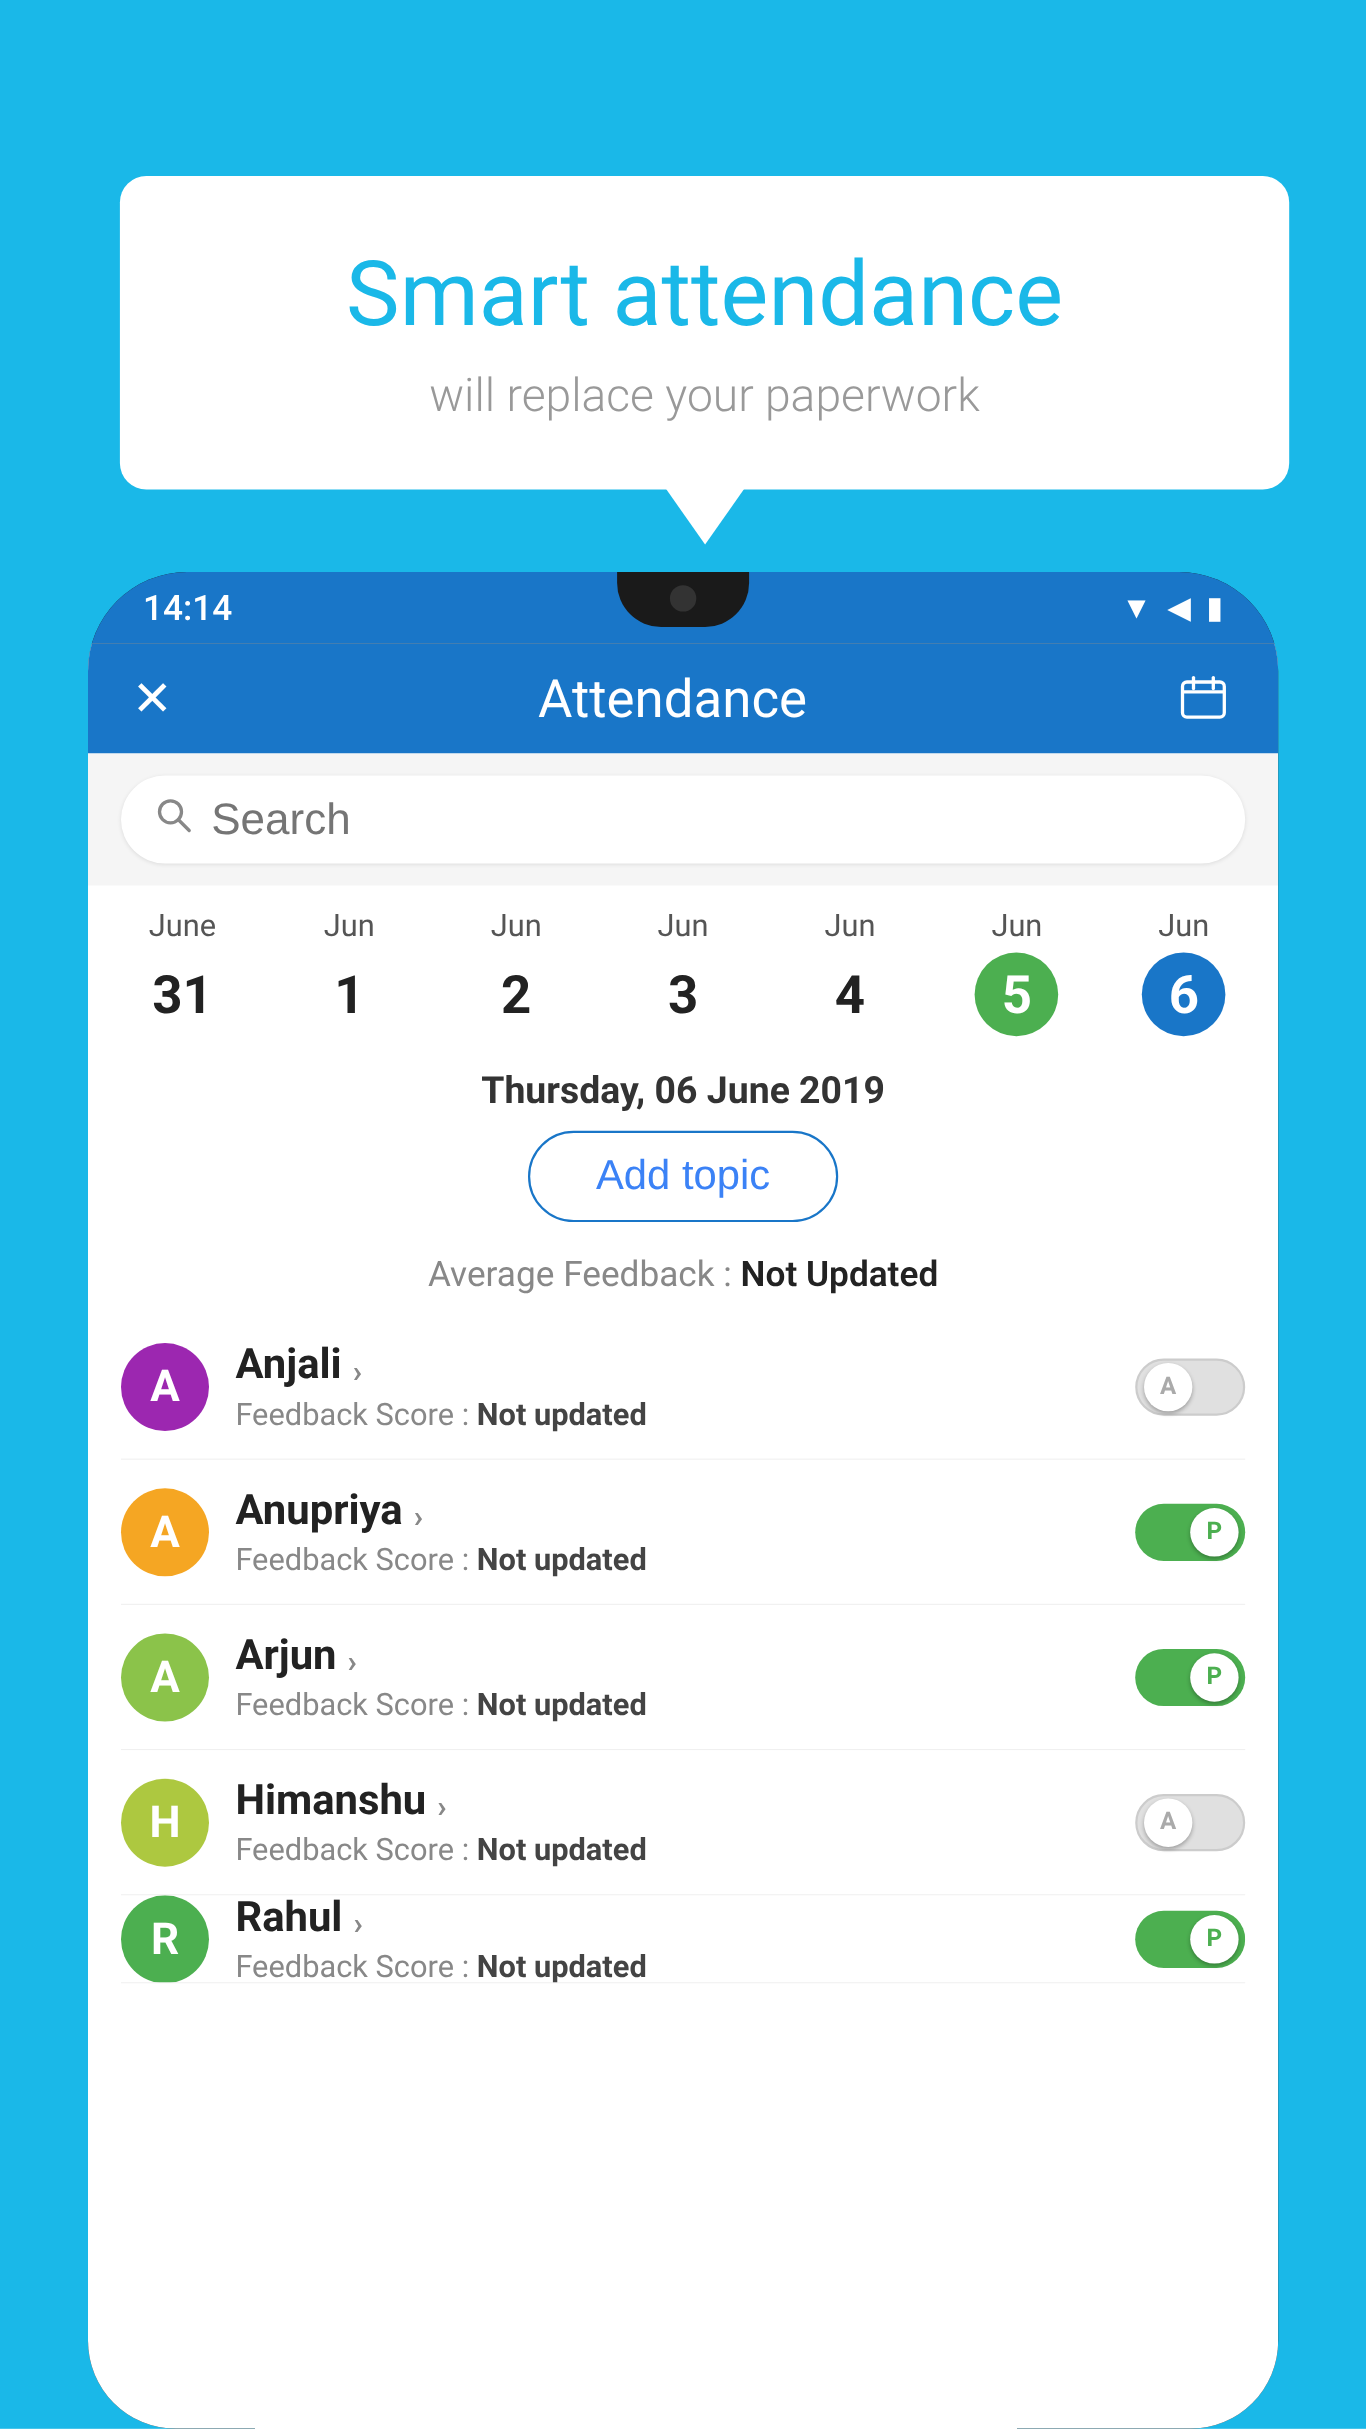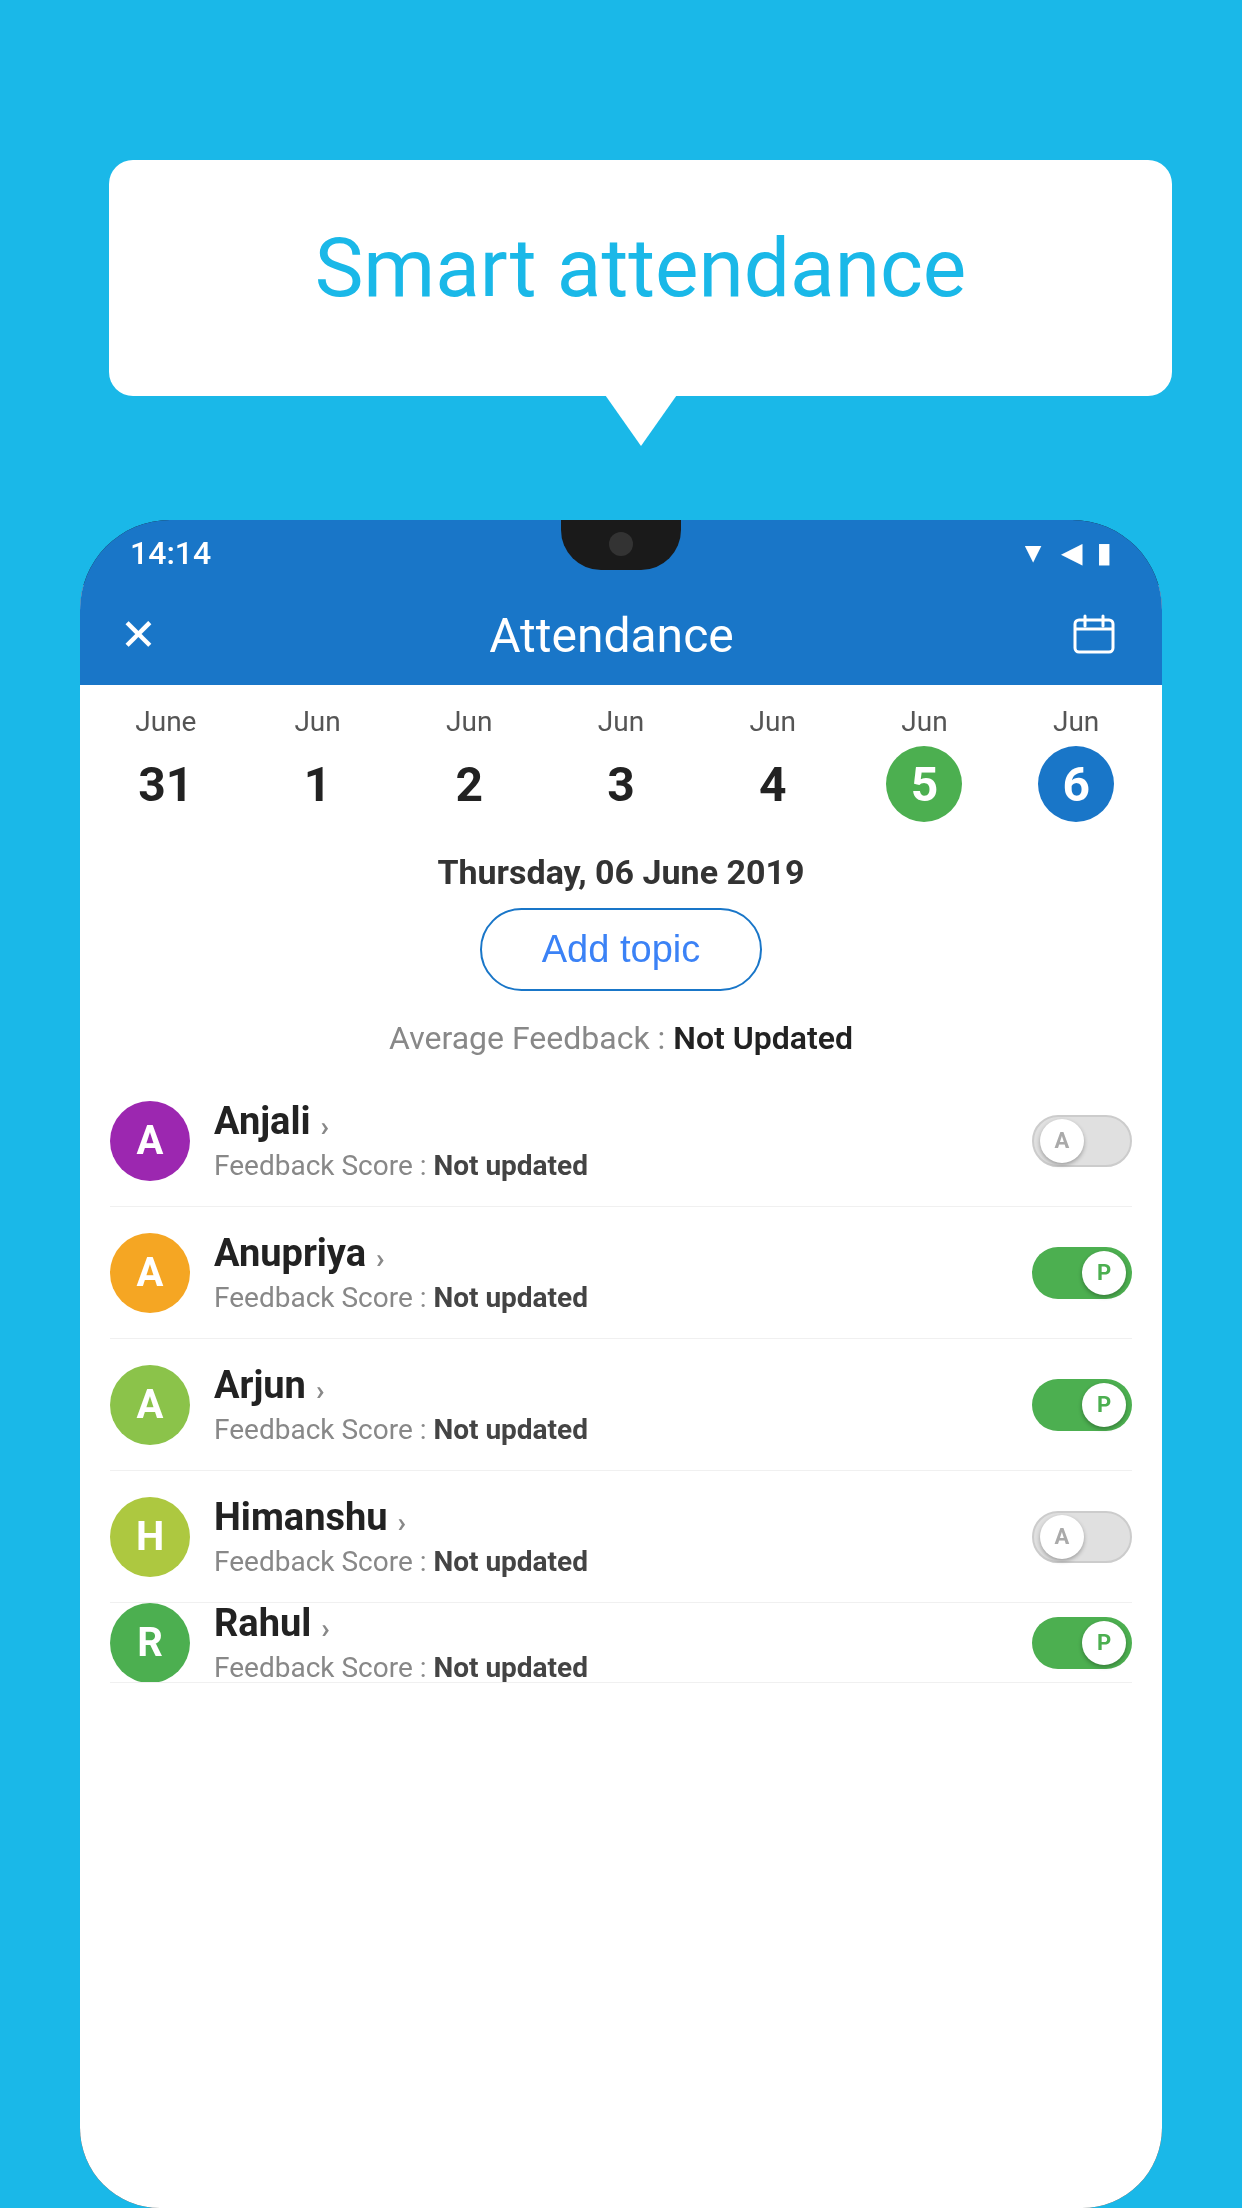--- a/index.html
+++ b/index.html
@@ -339,20 +339,21 @@
       overflow: hidden;
       max-height: 80px;
     }
   </style>
 </head>
 <body>
 
 <div class="speech-bubble-container">
   <div class="speech-bubble">
     <div class="speech-bubble-title">Smart attendance</div>
+    <div class="speech-bubble-subtitle">will replace your paperwork</div>
   </div>
 </div>
 
 <div class="phone-frame">
 
   <div class="notch">
     <div class="notch-camera"></div>
   </div>
 
   <div class="status-bar">
@@ -372,20 +373,31 @@
       <div class="calendar-icon-btn">
         <svg width="46" height="46" viewBox="0 0 46 46" fill="none" xmlns="http://www.w3.org/2000/svg">
           <rect x="4" y="8" width="38" height="32" rx="4" stroke="white" stroke-width="3" fill="none"></rect>
           <line x1="4" y1="17" x2="42" y2="17" stroke="white" stroke-width="3"></line>
           <line x1="14" y1="4" x2="14" y2="14" stroke="white" stroke-width="3" stroke-linecap="round"></line>
           <line x1="32" y1="4" x2="32" y2="14" stroke="white" stroke-width="3" stroke-linecap="round"></line>
         </svg>
       </div>
     </div>
 
+    <div class="search-bar-wrapper">
+      <div class="search-bar">
+        <span class="search-icon-svg">
+          <svg width="36" height="36" viewBox="0 0 36 36" fill="none">
+            <circle cx="15" cy="15" r="10" stroke="#888" stroke-width="3"></circle>
+            <line x1="22" y1="22" x2="32" y2="32" stroke="#888" stroke-width="3" stroke-linecap="round"></line>
+          </svg>
+        </span>
+        <input class="search-input" type="text" readonly="" placeholder="Search" style="">
+      </div>
+    </div>
 
     <div class="date-selector" id="date-selector">
         <div class="date-item">
           <div class="date-month">June</div>
           <div class="date-number">31</div>
         </div>
         <div class="date-item">
           <div class="date-month">Jun</div>
           <div class="date-number">1</div>
         </div>

